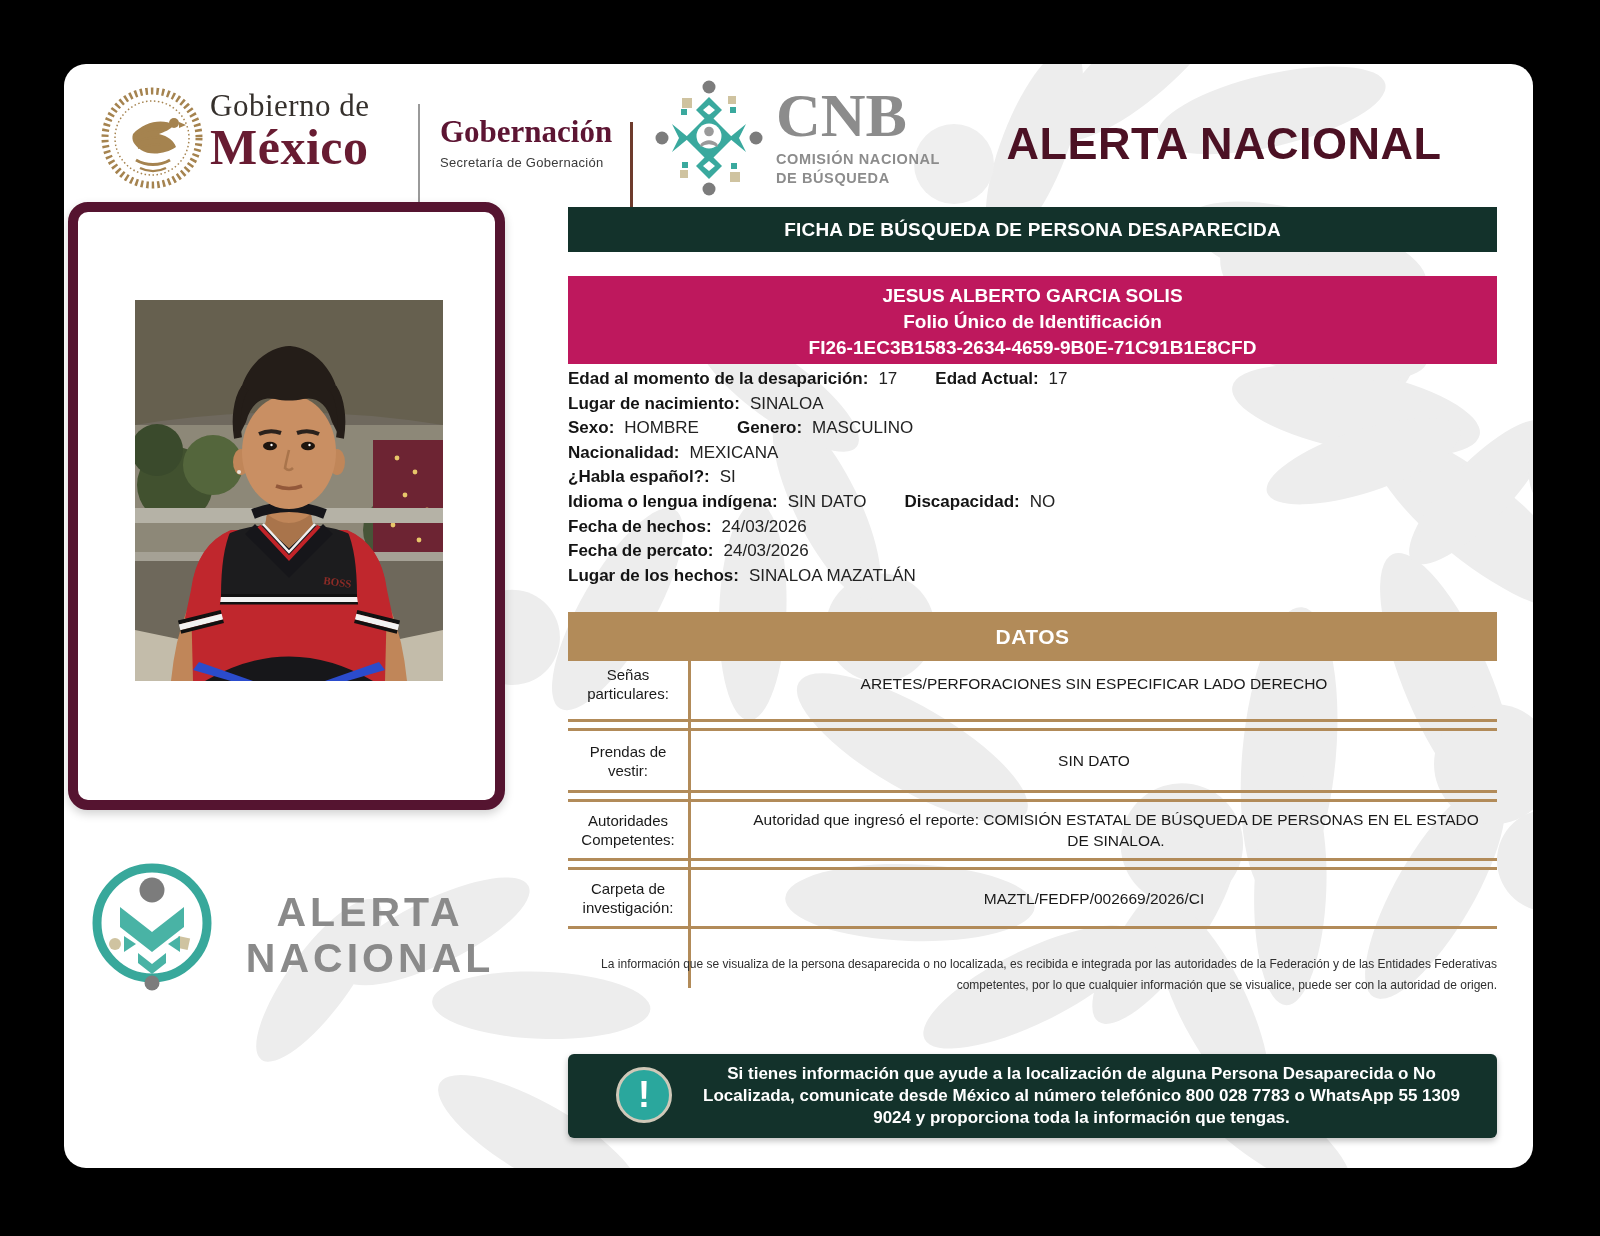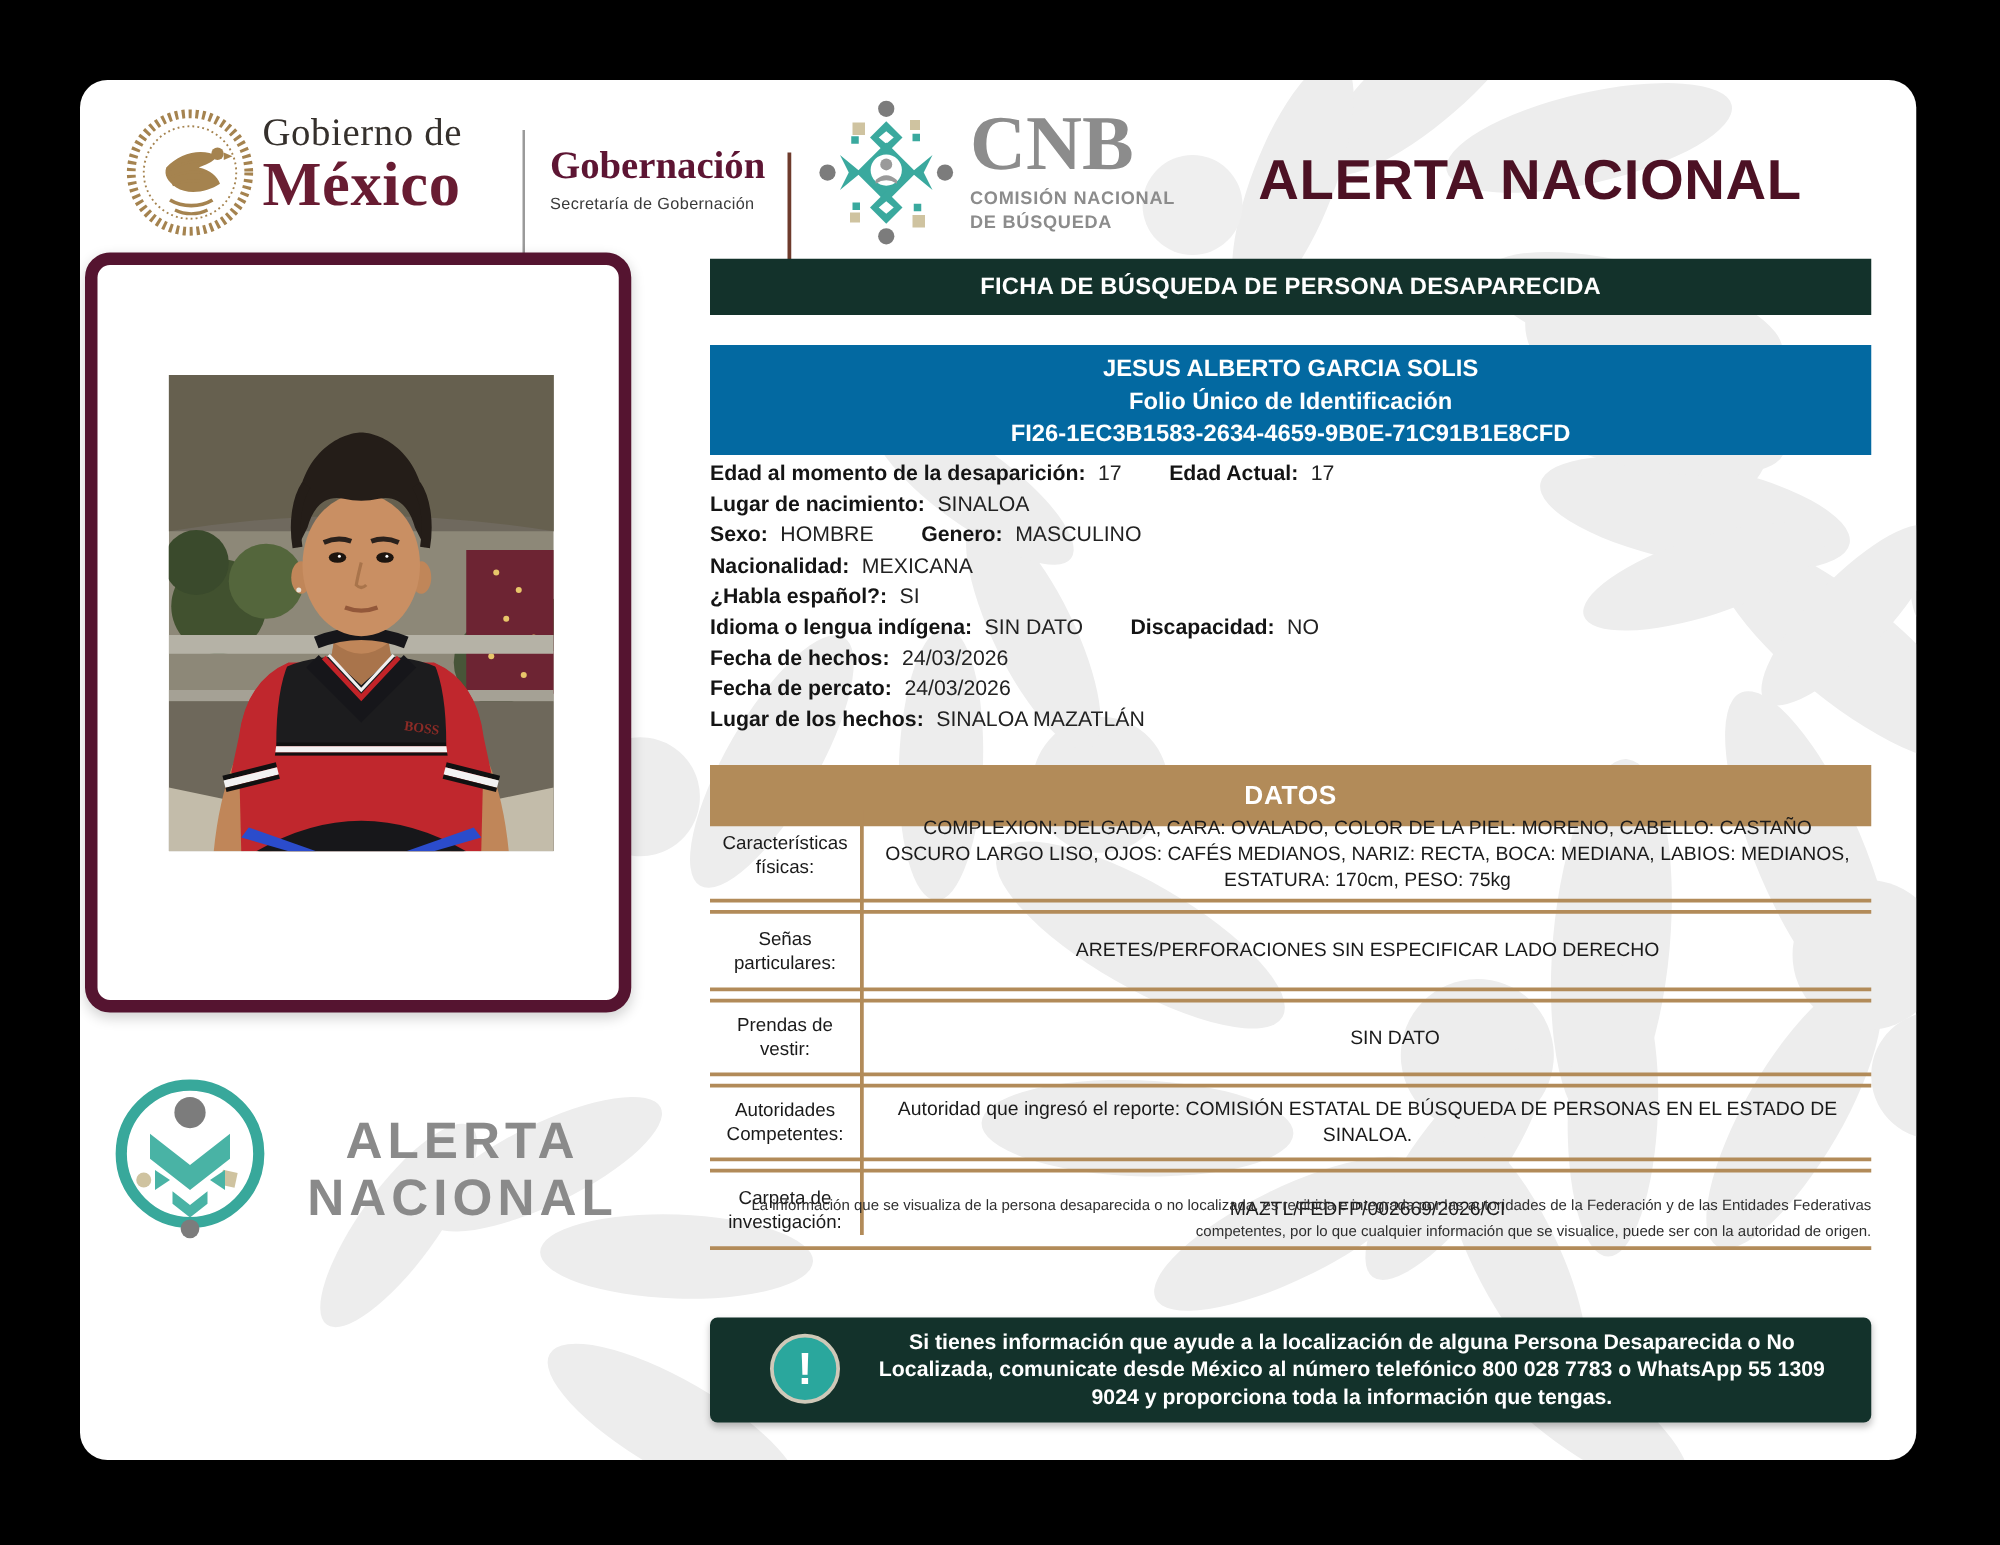--- a/index.html
+++ b/index.html
@@ -42,21 +42,21 @@
   .an-logo{position:absolute;left:23px;top:786px;}
   .an-text{
     position:absolute;left:180px;top:825px;width:252px;text-align:center;
     font-size:41px;font-weight:bold;color:#8a8a8a;letter-spacing:4px;line-height:46px;
   }
 
   
   .rcol{position:absolute;left:504px;width:929px;}
   .banner{box-sizing:border-box;color:#fff;text-align:center;font-weight:bold;}
   .banner-ficha{top:143px;height:45px;background:#13322b;font-size:19px;line-height:45px;letter-spacing:.2px;}
-  .banner-person{top:212px;height:88px;background:#0369a1;font-size:19px;line-height:26px;padding-top:7px;}
+  .banner-person{top:212px;height:88px;background:#be185d;font-size:19px;line-height:26px;padding-top:7px;}
   .fields{top:303px;}
   .field-line{height:24.6px;line-height:24.6px;font-size:17px;white-space:nowrap;}
   .field-pair{margin-right:38px;}
   .flabel{font-weight:bold;color:#141414;}
   .fvalue{margin-left:10px;color:#222;}
   .banner-datos{top:532px;height:49px;background:#b28b59;font-size:21px;line-height:49px;letter-spacing:.5px;}
 
   .datos-table{top:584px;height:340px;}
   .vline{position:absolute;left:120px;top:0;bottom:0;width:3px;background:#b28b59;}
   .trow{
@@ -298,24 +298,20 @@
       <div class="field-line"><span class="field-pair"><span class="flabel">Idioma o lengua indígena:</span><span class="fvalue">SIN DATO</span></span><span class="field-pair"><span class="flabel">Discapacidad:</span><span class="fvalue">NO</span></span></div>
       <div class="field-line"><span class="field-pair"><span class="flabel">Fecha de hechos:</span><span class="fvalue">24/03/2026</span></span></div>
       <div class="field-line"><span class="field-pair"><span class="flabel">Fecha de percato:</span><span class="fvalue">24/03/2026</span></span></div>
       <div class="field-line"><span class="field-pair"><span class="flabel">Lugar de los hechos:</span><span class="fvalue">SINALOA MAZATLÁN</span></span></div>
     </div>
 
   <div class="rcol banner banner-datos" style="position:absolute;margin-top:16px;">DATOS</div>
 
   <div class="rcol datos-table" style="position:absolute;" id="datos-table">
     <div class="vline"></div>
-  <div class="trow">
-        <div class="tlabel">Características físicas:</div>
-        <div class="tvalue">COMPLEXION: DELGADA, CARA: OVALADO, COLOR DE LA PIEL: MORENO, CABELLO: CASTAÑO OSCURO LARGO LISO, OJOS: CAFÉS MEDIANOS, NARIZ: RECTA, BOCA: MEDIANA, LABIOS: MEDIANOS, ESTATURA: 170cm, PESO: 75kg</div>
-      </div>
       <div class="trow">
         <div class="tlabel">Señas particulares:</div>
         <div class="tvalue">ARETES/PERFORACIONES SIN ESPECIFICAR LADO DERECHO</div>
       </div>
       <div class="trow">
         <div class="tlabel">Prendas de vestir:</div>
         <div class="tvalue">SIN DATO</div>
       </div>
       <div class="trow">
         <div class="tlabel">Autoridades Competentes:</div>

